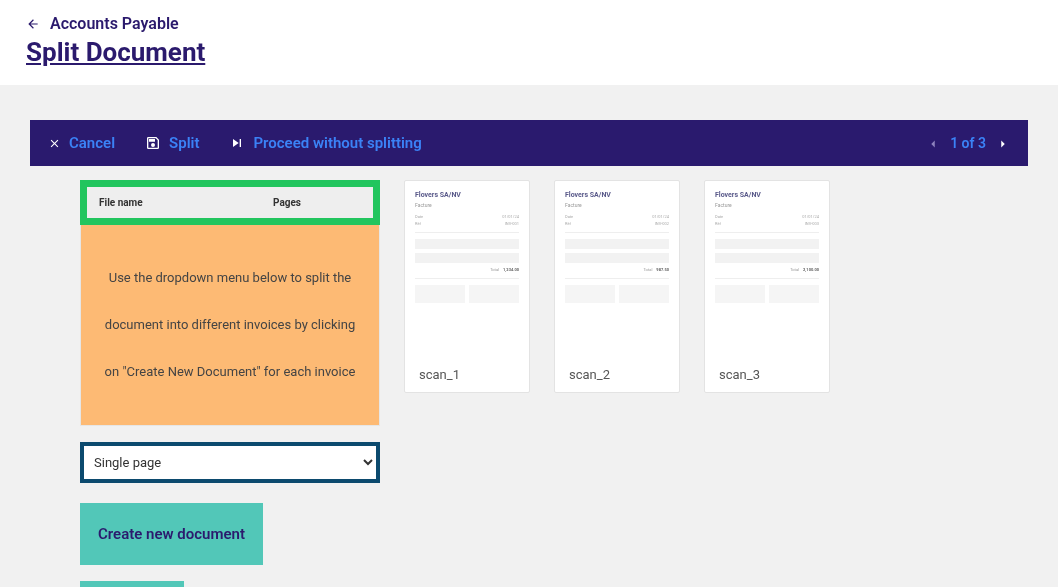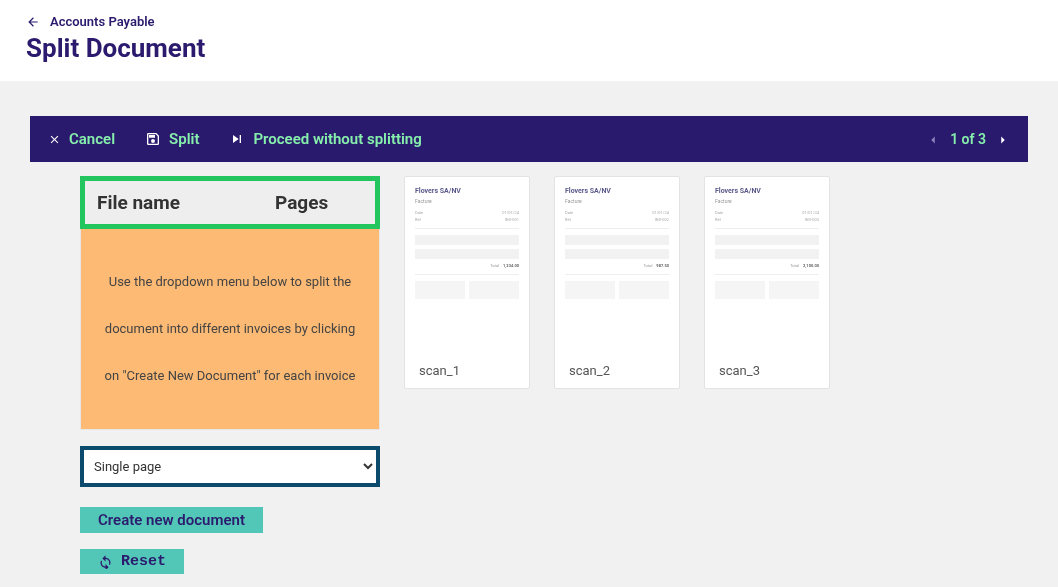--- a/index.html
+++ b/index.html
@@ -1,40 +1,40 @@
 <!DOCTYPE html>
 <html><head>
   <meta charset="utf-8">
   <style>
     * { box-sizing: border-box; margin: 0; padding: 0; }
     body { font-family: -apple-system, BlinkMacSystemFont, "Segoe UI", Roboto, Arial, sans-serif; background: #fff; color: #333; }
     .top-header { padding: 14px 26px 18px; background: #fff; }
     .breadcrumb-row { display: flex; align-items: center; gap: 10px; color: #2b1a6d; margin-bottom: 4px; }
     .back-arrow { cursor: pointer; width: 14px; height: 14px; display: inline-flex; align-items: center; }
     .back-arrow svg { fill: #2b1a6d; }
-    .breadcrumb-text { font-size: 13px; font-weight: 600; color: #2b1a6d; cursor: pointer; }
-    .page-title { font-size: 26px; font-weight: 700; color: #2b1a6d; margin-top: 2px; }
+    .breadcrumb-text { font-size: 16px; font-weight: 600; color: #2b1a6d; cursor: pointer; }
+    .page-title { font-size: 26px; font-weight: 700; color: #2b1a6d; margin-top: 2px; text-decoration: underline; }
     .content-wrap { background: #f1f1f1; padding: 35px 26px 30px; min-height: 500px; }
-    .action-bar { background: #2a1a6e; color: #86efac; display: flex; align-items: center; padding: 14px 18px; width: calc(100% - 8px); margin: 0 4px; }
+    .action-bar { background: #2a1a6e; color: #3b82f6; display: flex; align-items: center; padding: 14px 18px; width: calc(100% - 8px); margin: 0 4px; }
     .action-left { display: flex; align-items: center; gap: 30px; }
     .abtn { display: flex; align-items: center; gap: 8px; font-size: 15px; font-weight: 600; cursor: pointer; white-space: nowrap; }
     .abtn svg { fill: #fff; flex-shrink: 0; }
     .action-right { margin-left: auto; display: flex; align-items: flex-end; gap: 10px; font-size: 14px; font-weight: 600; }
     .chev { cursor: pointer; display: inline-flex; align-items: center; }
     .chev svg { fill: #fff; }
     .chev.disabled svg { fill: #8e84bf; }
     .workspace { display: flex; align-items: flex-start; gap: 24px; margin-top: 14px; padding: 0 4px 0 54px; }
     .left-col { width: 300px; display: flex; flex-direction: column; }
-    .thead { display: flex; background: #eeeeee; border: 5px solid #22c55e; font-weight: 700; font-size: 19px; color: #333; }
+    .thead { display: flex; background: #eeeeee; border: 7px solid #22c55e; font-weight: 700; font-size: 10px; color: #333; }
     .th-file { flex: 1; padding: 10px 12px; }
     .th-pages { width: 100px; padding: 10px 0; }
     .instr-box { background: #fdba74; border: 1px solid #e6e6e6; border-top: none; padding: 30px 15px; }
     .instr-text { font-size: 13px; color: #444; text-align: center; line-height: 3.6; }
     .dropdown { width: 100%; padding: 8px 6px; font-size: 13px; border: 4px solid #0c4a6e; background: #fff; margin-top: 16px; font-family: inherit; color: #333; }
-    .btn-primary, .btn-reset { background: #52c7b8; color: #2b1a6d; font-size: 15px; font-weight: 600; border: none; padding: 4px 18px; cursor: pointer; display: inline-flex; align-items: center; gap: 8px; width: fit-content; font-family: inherit; text-align: right; }
+    .btn-primary, .btn-reset { background: #52c7b8; color: #2b1a6d; font-size: 15px; font-weight: 600; border: none; padding: 22px 18px; cursor: pointer; display: inline-flex; align-items: center; gap: 8px; width: fit-content; font-family: inherit; text-align: right; }
     .btn-primary { margin-top: 20px; }
     .btn-reset { margin-top: 16px; font-family: Liberation Mono, monospace; }
     .btn-reset svg { fill: #2b1a6d; }
     .thumbs { display: flex; gap: 24px; }
     .thumb-card { width: 126px; background: #fff; border: 1px solid #e3e3e3; border-radius: 2px; padding: 6px 6px 10px; cursor: pointer; }
     .thumb-img { width: 100%; height: 160px; background: #fff; position: relative; overflow: hidden; }
     .mock-doc { position: absolute; inset: 4px; font-size: 5px; color: #666; }
     .m-title { font-size: 7px; font-weight: 700; color: #5a5a8a; margin-bottom: 3px; }
     .m-sub { font-size: 5px; color: #999; margin-bottom: 6px; }
     .m-row { display: flex; justify-content: space-between; margin: 2px 0; font-size: 4px; color: #aaa; }

